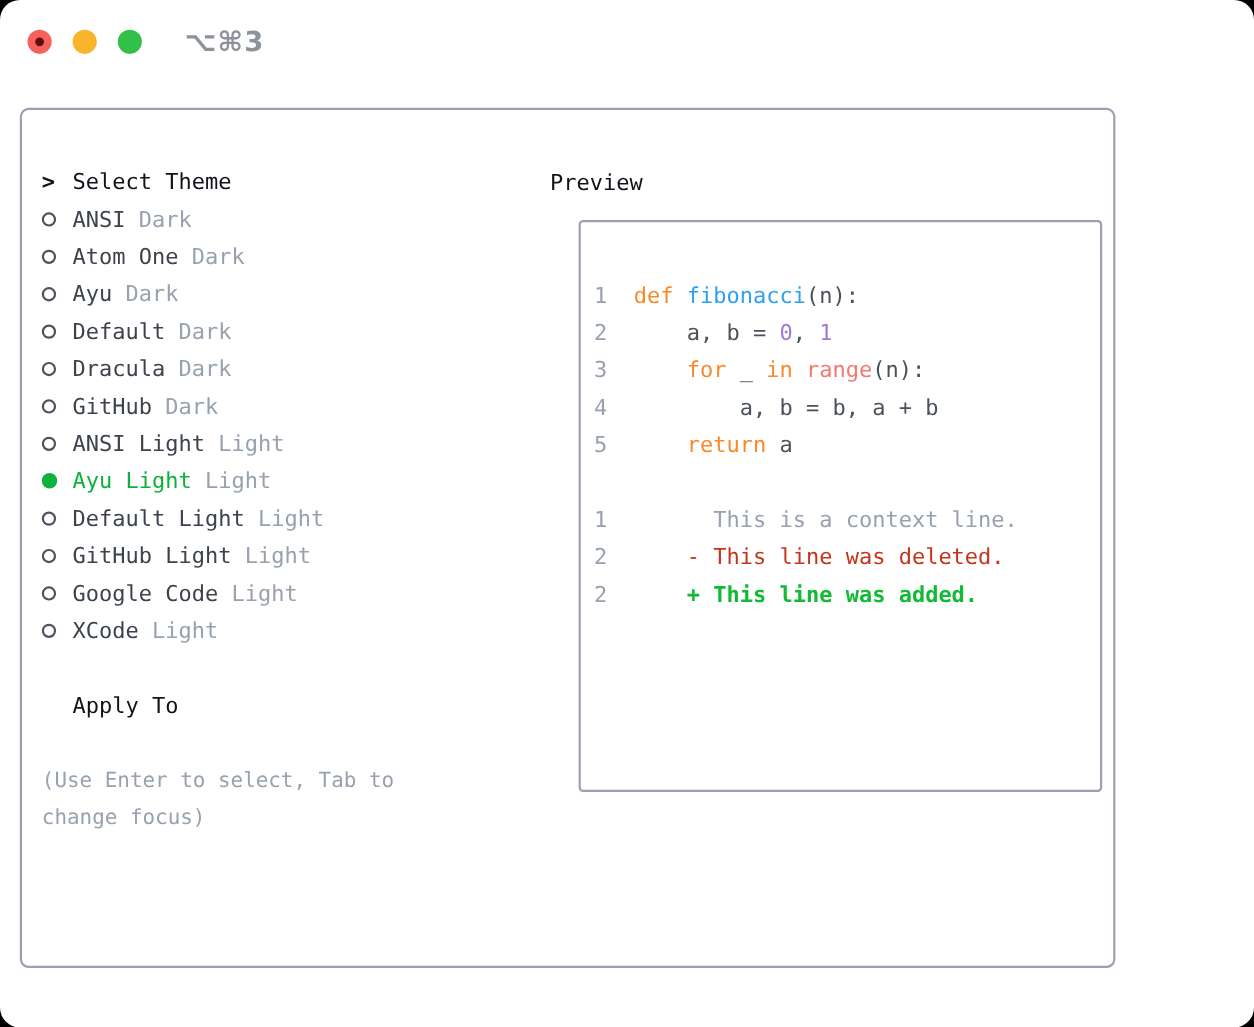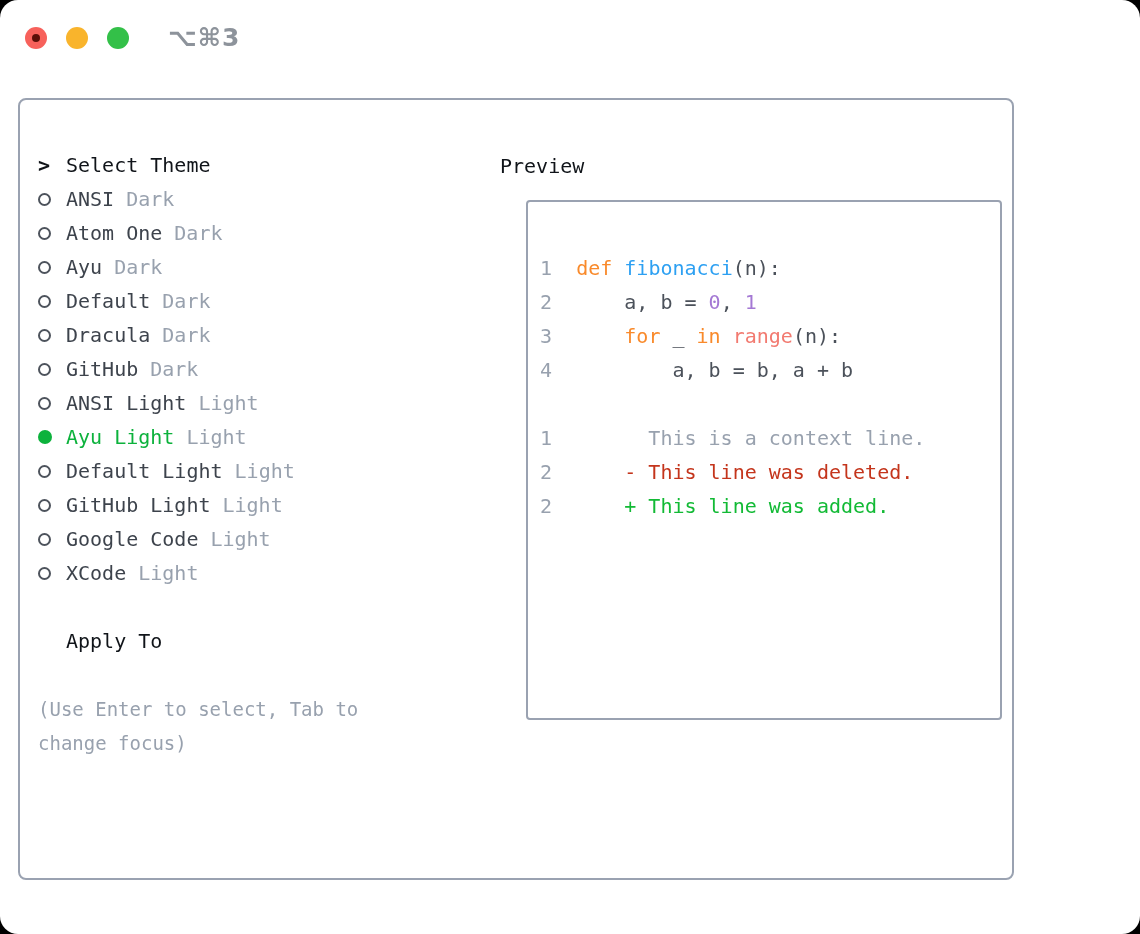--- a/index.html
+++ b/index.html
@@ -73,21 +73,21 @@
   .code { padding: 49px 12px; }
   .cl { white-space: pre; height: 34px; line-height: 34px; font-size: 20px; }
   .ln { color: var(--muted-gray); }
   .tok.pl  { color: var(--code-text); }
   .tok.kw  { color: var(--keyword-orange); }
   .tok.fn  { color: var(--function-blue); }
   .tok.call{ color: var(--builtin-coral); }
   .tok.nu  { color: var(--number-purple); }
   .tok.ctx { color: var(--muted-gray); text-align: center; }
   .tok.del { color: var(--diff-red); text-align: center; }
-  .tok.add { color: var(--diff-green); }
+  .tok.add { color: var(--diff-green); font-weight: bold; }
 </style>
 </head>
 <body>
 
 <div class="window">
 
   <div class="titlebar">
     <div class="lights">
       <span class="light red">
         <span class="dot"></span>
@@ -209,20 +209,21 @@
     <div class="right-col">
       <div class="row preview-header">
         <span class="big-title">Preview</span>
       </div>
       <div class="preview-box">
         <div class="code" id="code">
             <div class="cl"><span class="ln">1  </span><span class="tok kw">def</span><span class="tok pl"> </span><span class="tok fn">fibonacci</span><span class="tok pl">(n):</span></div>
             <div class="cl"><span class="ln">2  </span><span class="tok pl">    a, b = </span><span class="tok nu">0</span><span class="tok pl">, </span><span class="tok nu">1</span></div>
             <div class="cl"><span class="ln">3  </span><span class="tok pl">    </span><span class="tok kw">for</span><span class="tok pl"> _ </span><span class="tok kw">in</span><span class="tok pl"> </span><span class="tok call">range</span><span class="tok pl">(n):</span></div>
             <div class="cl"><span class="ln">4  </span><span class="tok pl">        a, b = b, a + b</span></div>
+            <div class="cl"><span class="ln">5  </span><span class="tok pl">    </span><span class="tok kw">return</span><span class="tok pl"> a</span></div>
             <div class="cl"><span class="ln"></span></div>
             <div class="cl"><span class="ln">1  </span><span class="tok ctx">      This is a context line.</span></div>
             <div class="cl"><span class="ln">2  </span><span class="tok del">    - This line was deleted.</span></div>
             <div class="cl"><span class="ln">2  </span><span class="tok add">    + This line was added.</span></div>
           </div>
       </div>
     </div>
 
   </div>
 </div>

